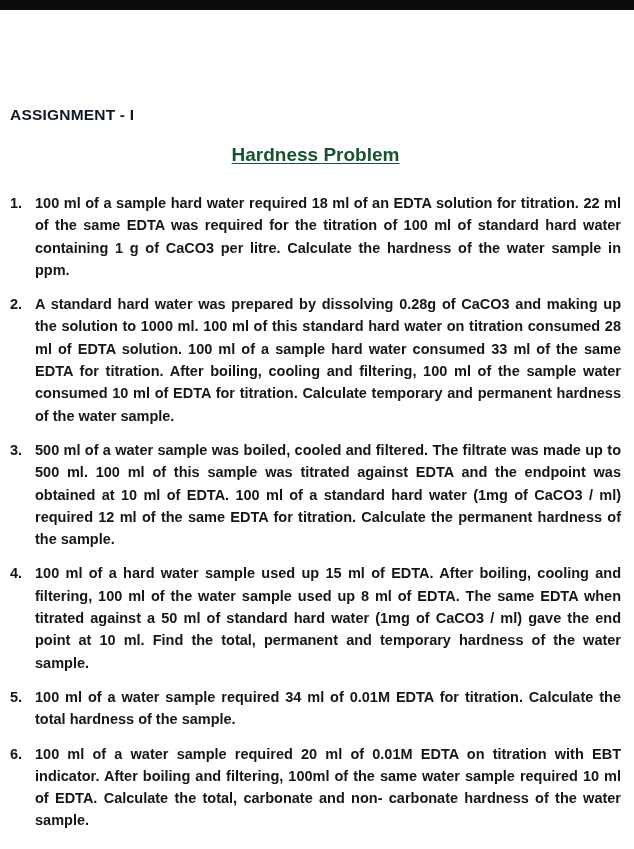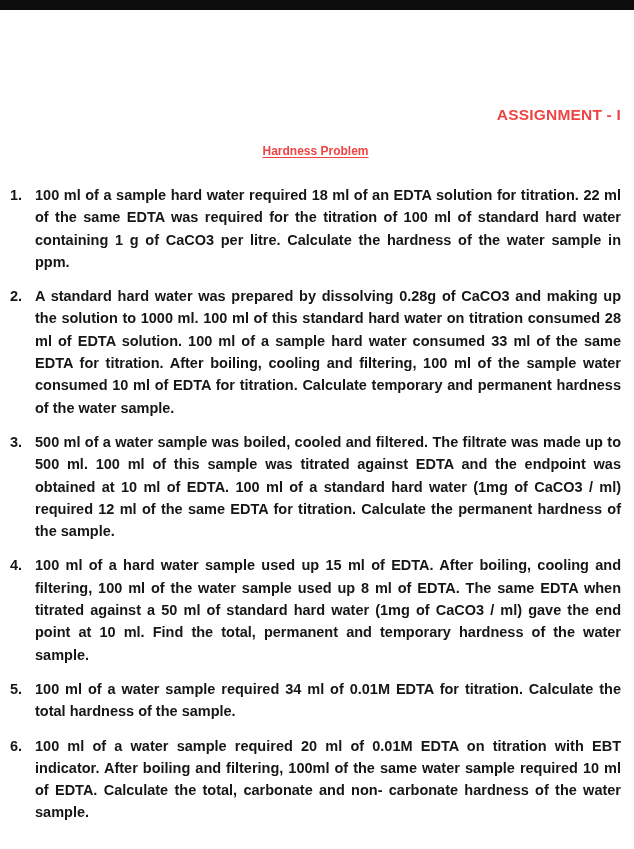--- a/index.html
+++ b/index.html
@@ -13,33 +13,33 @@
   }
   .top-bar {
     width: 100%;
     height: 10px;
     background: #0c0c0c;
   }
   .content {
     padding: 96px 13px 0 10px;
   }
   .title {
-    text-align: right;
+    text-align: left;
     font-size: 15.5px;
     font-weight: bold;
-    color: #ef4444;
+    color: #0f172a;
     letter-spacing: 0.2px;
   }
   .subtitle {
     text-align: center;
-    font-size: 12px;
+    font-size: 19px;
     font-weight: bold;
     text-decoration: underline;
     text-underline-offset: 2px;
-    color: #ef4444;
+    color: #14532d;
     margin-top: 20px;
   }
   .problems {
     margin-top: 26px;
     list-style: none;
   }
   .problem {
     display: flex;
     margin-bottom: 12px;
     font-size: 14.5px;

